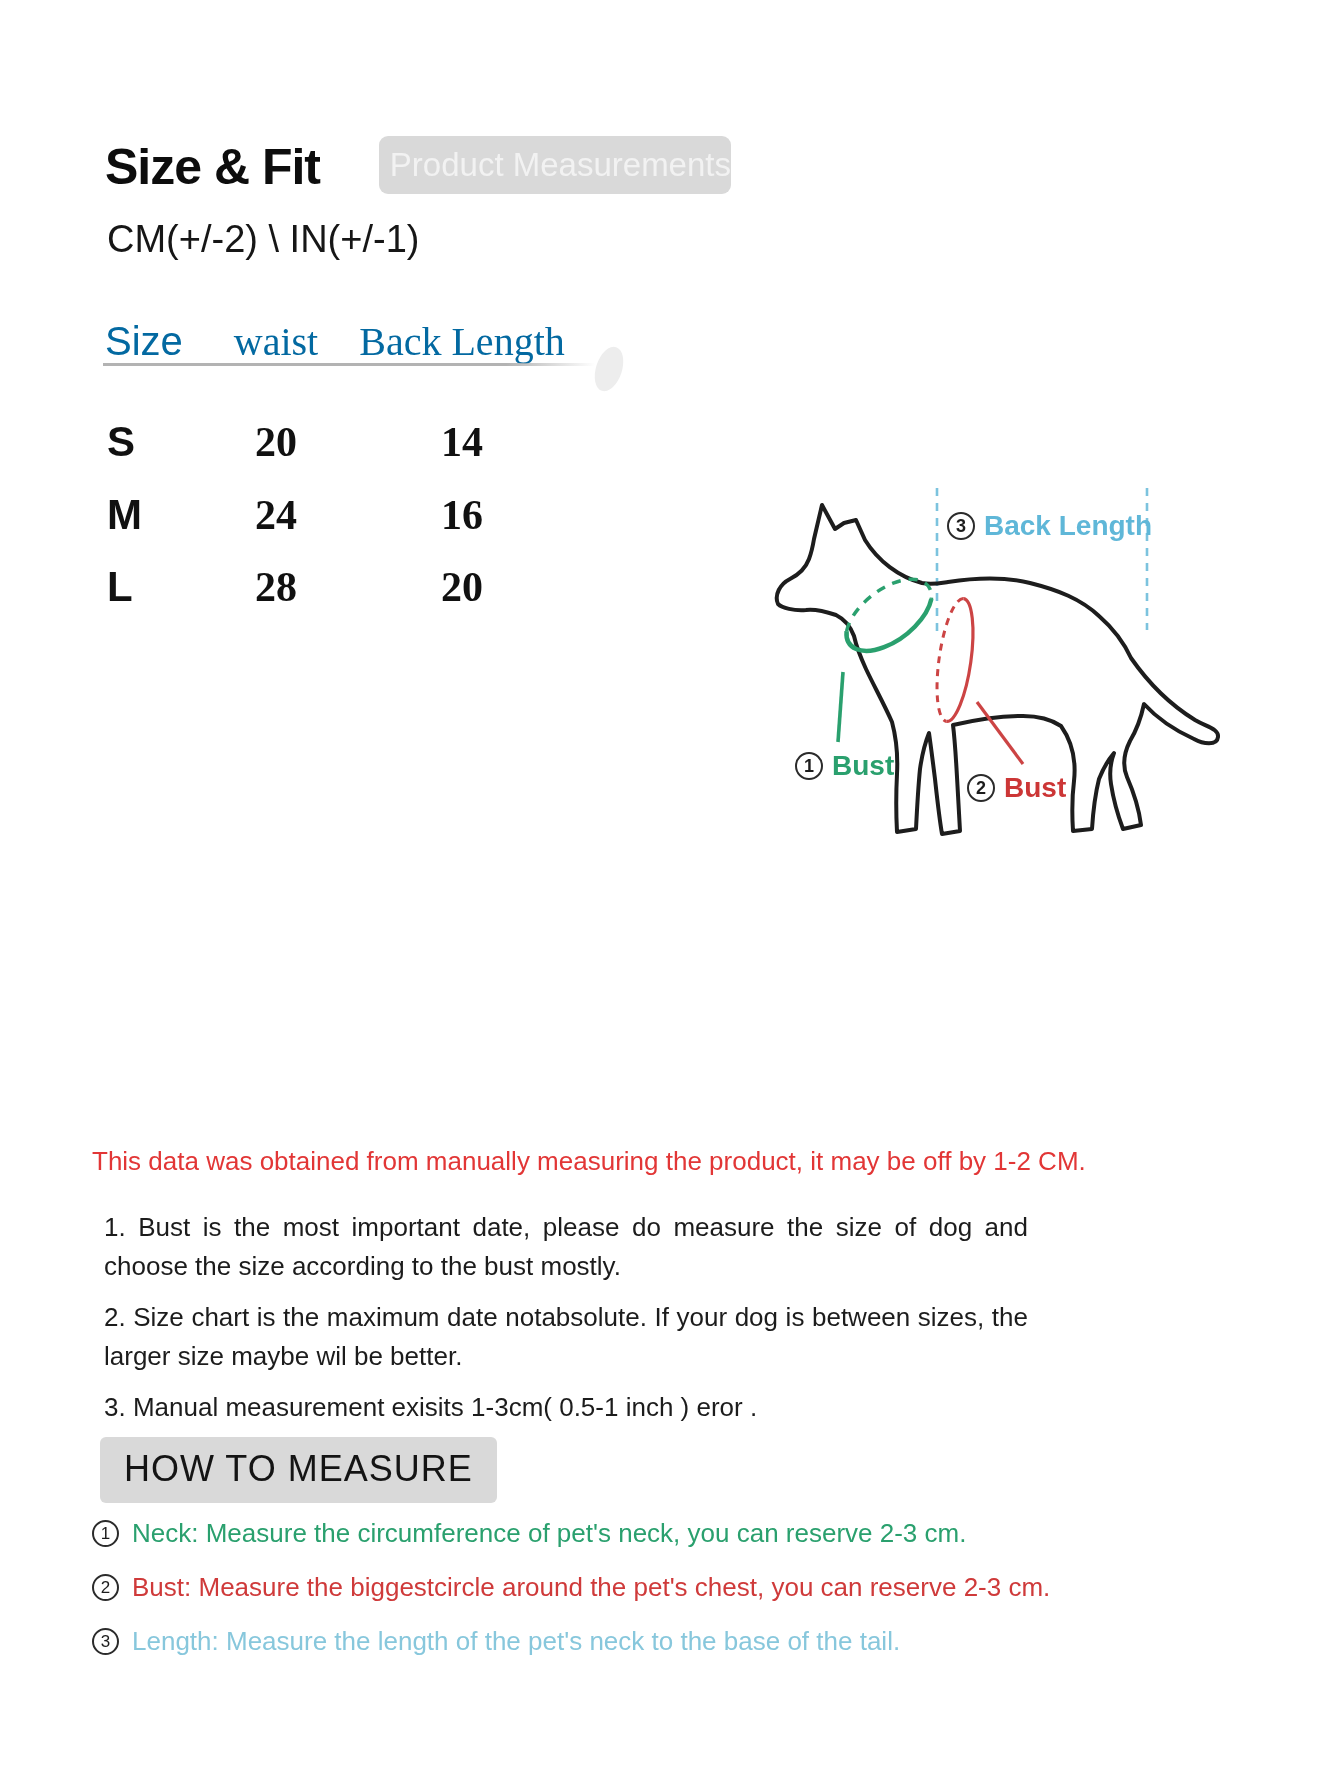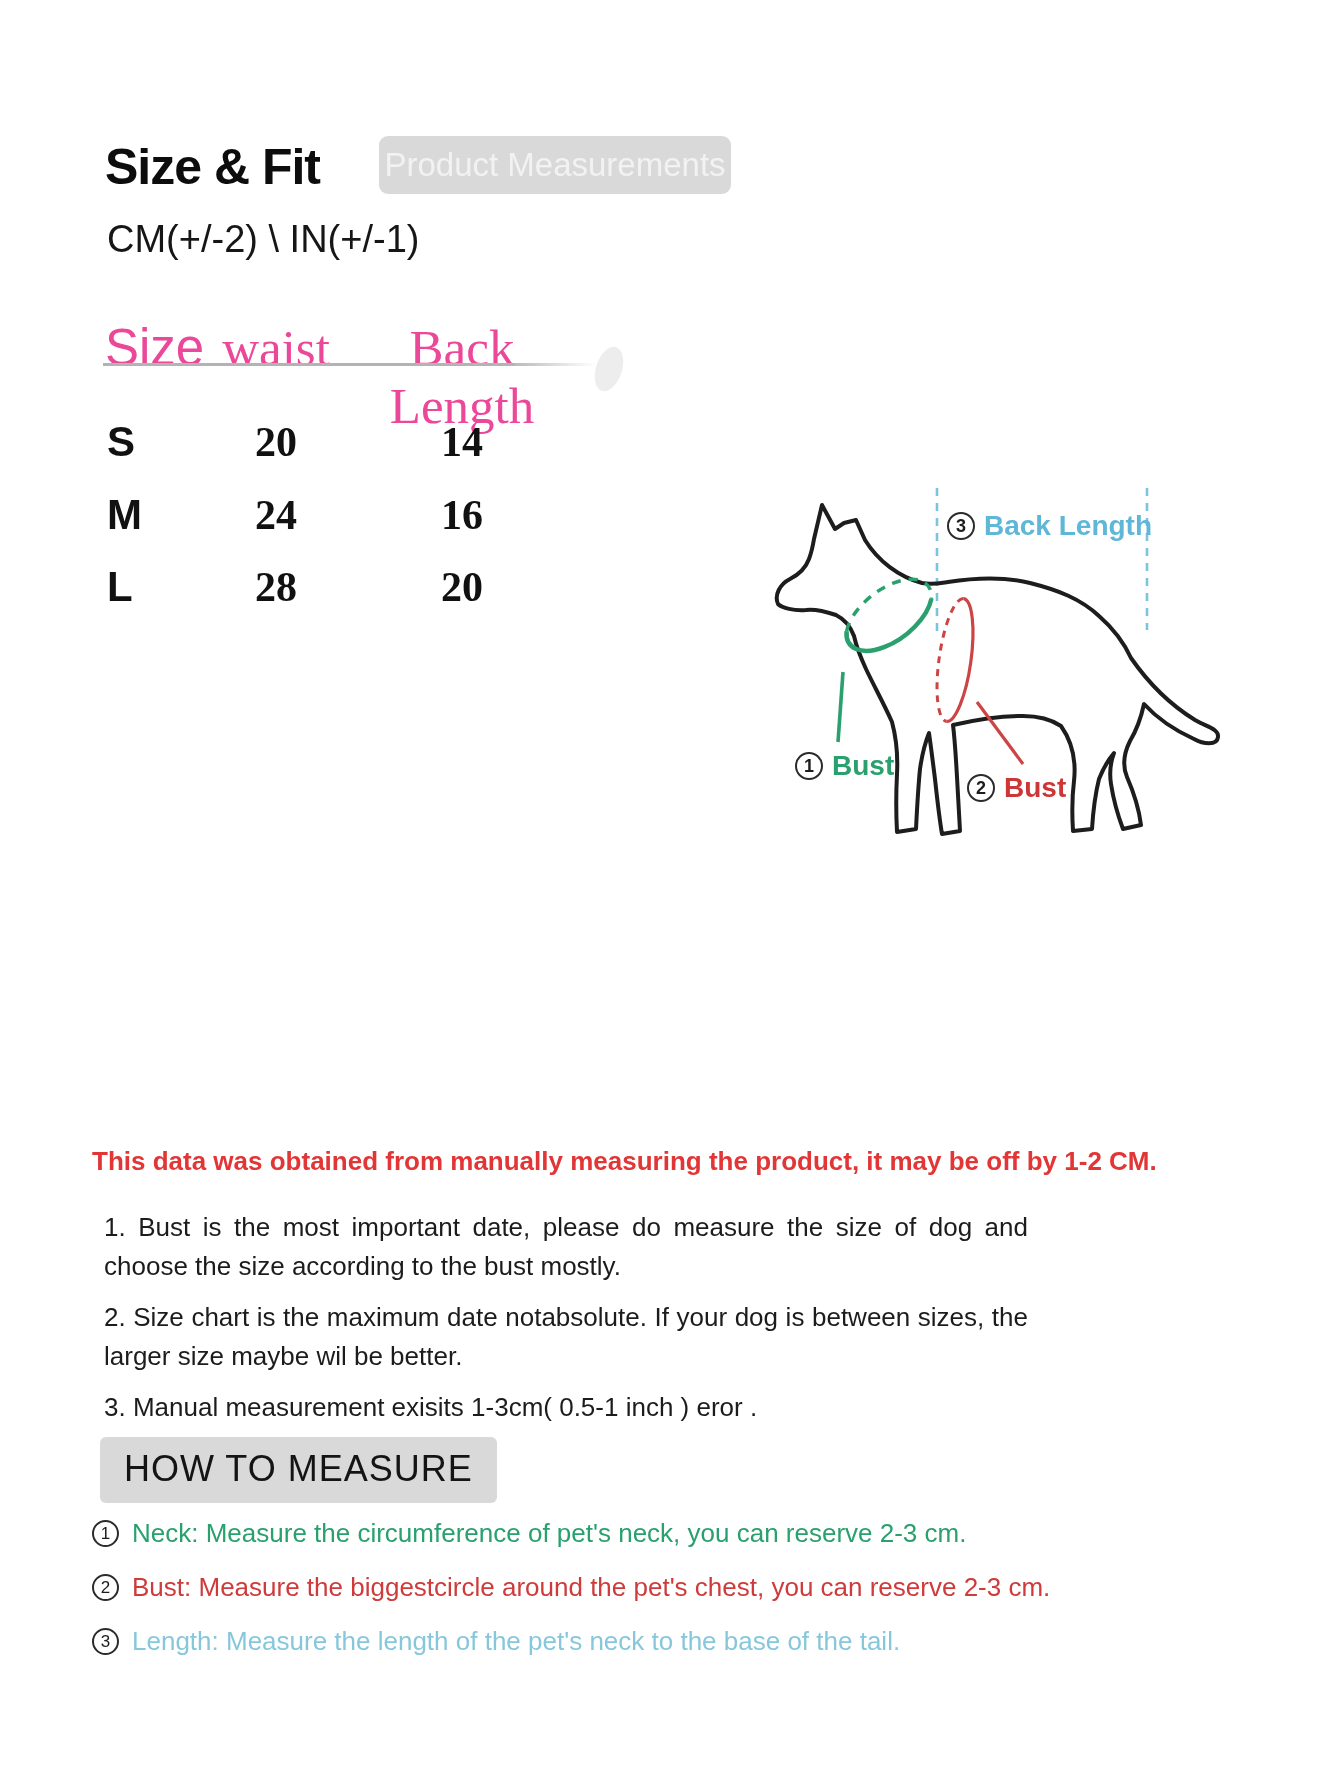--- a/index.html
+++ b/index.html
@@ -4,47 +4,47 @@
 <style>
   html,body{margin:0;padding:0;}
   body{
     width:1340px;height:1785px;position:relative;background:#ffffff;
     font-family:"Liberation Sans", sans-serif;color:#1c1c1c;overflow:hidden;
   }
   .abs{position:absolute;}
   
   .title{left:105px;top:138px;font-size:50px;font-weight:700;color:#0d0d0d;letter-spacing:-1px;}
   .badge{left:379px;top:136px;width:352px;height:58px;background:#d9d9d9;border-radius:9px;
-         color:#f2f2f2;font-size:33px;display:flex;align-items:center;justify-content:center;}
+         color:#f2f2f2;font-size:33px;display:flex;align-items:center;justify-content:flex-end;}
   .subtitle{left:107px;top:218px;font-size:38px;color:#161616;}
   
   .size-table{left:105px;top:318px;width:470px;}
   .trow{display:grid;grid-template-columns:88px 166px 206px;align-items:baseline;}
   .trow .c1{text-align:left;padding-left:2px;}
   .trow .c2,.trow .c3{text-align:center;font-family:Liberation Serif, serif;}
-  .thead{font-size:51px;color:#ec4899;}
+  .thead{font-size:40px;color:#0369a1;}
   .thead .c1{padding-left:0;}
   .underline{left:103px;top:363px;width:492px;height:3px;
              background:linear-gradient(to right,#b3b3b3 82%,rgba(179,179,179,0));}
   .drow{position:absolute;left:0;width:460px;font-size:42px;font-weight:700;color:#111;}
   .drow.r0{top:100px;} .drow.r1{top:173px;} .drow.r2{top:245px;}
   .smudge{left:596px;top:346px;width:26px;height:46px;border-radius:50%;
           background:#ededed;transform:rotate(18deg);}
   
   .figure{left:755px;top:478px;width:500px;height:370px;}
   .figure svg{position:absolute;left:0;top:0;}
   .circ-num{display:inline-flex;width:28px;height:28px;border:2px solid #2b2b2b;border-radius:50%;
             align-items:center;justify-content:center;font-size:18px;color:#1c1c1c;background:#fff;
             box-sizing:border-box;flex:0 0 auto;}
   .fig-label{position:absolute;display:flex;align-items:center;gap:9px;font-size:28px;font-weight:700;}
   .lbl-backlength{left:192px;top:32px;color:#5fb7d8;}
   .lbl-neck{left:40px;top:272px;color:#2aa06e;}
   .lbl-bust{left:212px;top:294px;color:#cc3636;}
   
-  .warning{left:92px;top:1146px;font-size:26px;color:#e23636;white-space:nowrap;font-weight:bold;}
+  .warning{left:92px;top:1146px;font-size:26px;color:#e23636;white-space:nowrap;}
   .notes{left:92px;top:1196px;width:948px;font-size:26px;line-height:39px;color:#1c1c1c;}
   .notes p{margin:12px;text-align:justify;}
   
   .htm-box{left:100px;top:1437px;background:#d9d9d9;border-radius:6px;padding:11px 24px 13px 24px;
            font-size:36px;color:#141414;letter-spacing:1px;}
   .step{left:92px;display:flex;align-items:center;gap:13px;font-size:26px;}
   .step.s0{top:1518px;color:#2aa06e;}
   .step.s1{top:1572px;color:#cf3a3a;}
   .step.s2{top:1626px;color:#87c7dc;}
   .step .circ-num{width:27px;height:27px;font-size:17px;}

